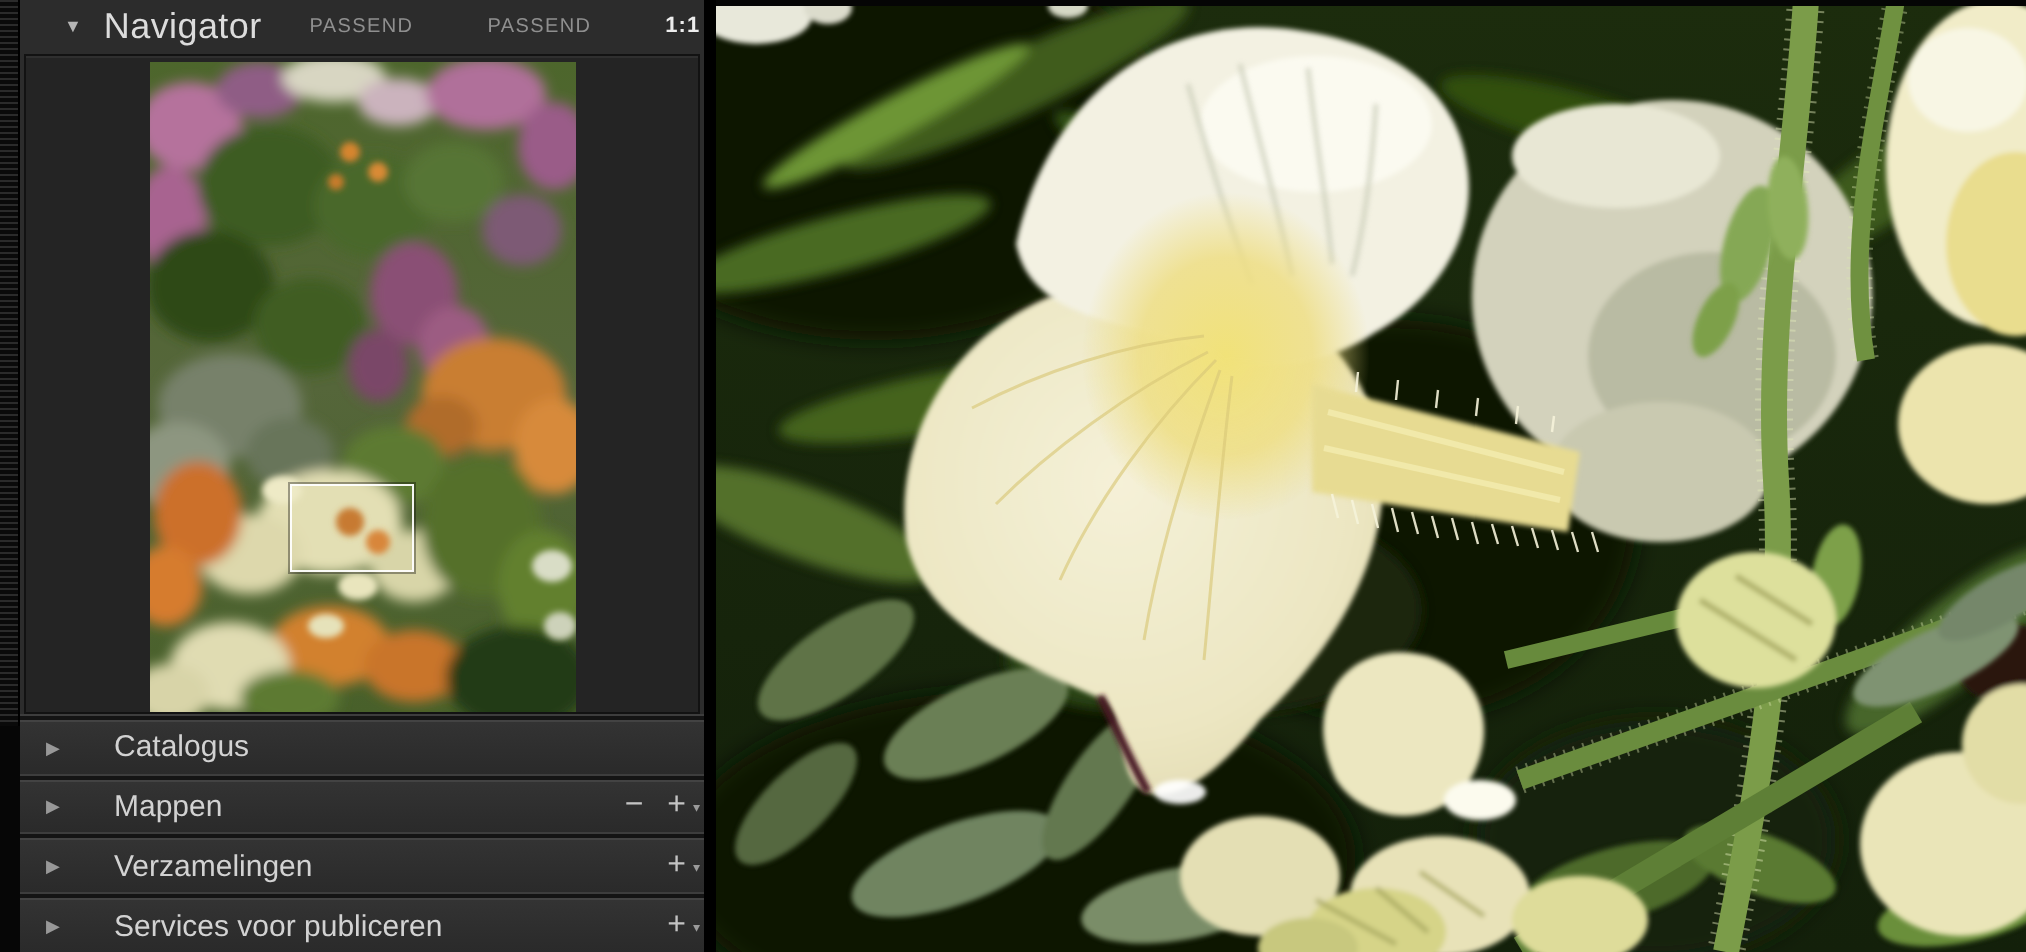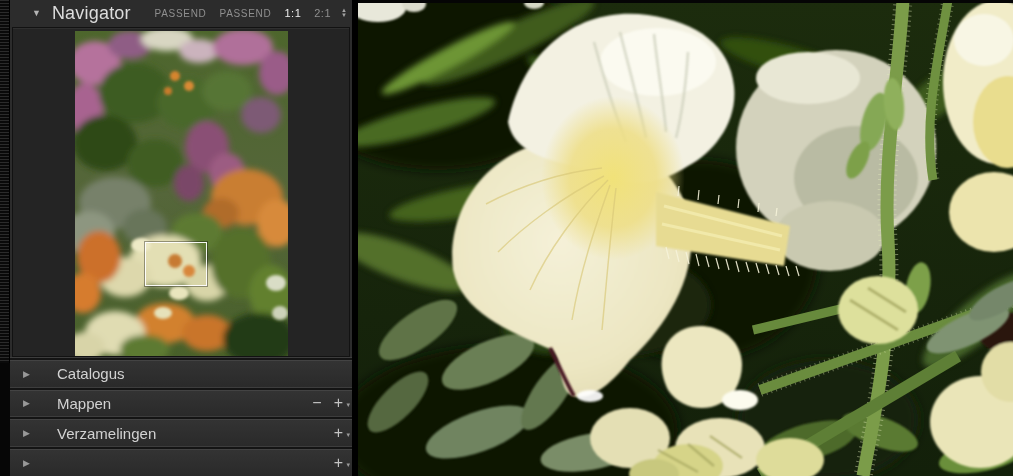--- a/index.html
+++ b/index.html
@@ -11,23 +11,23 @@
   
   .left-panel{position:absolute;left:0;top:0;width:352px;height:476px;background:#2c2c2c;display:flex;}
   .edge-strip{width:10px;flex:none;background:#060606;}
   .edge-thumb{height:363px;width:9px;border-right:1px solid #000;
     background:repeating-linear-gradient(to bottom,#2b2b2b 0 1px,#0a0a0a 1px 3px);}
   .panel-body{flex:1;min-width:0;display:flex;flex-direction:column;}
   .nav-header{height:28px;display:flex;align-items:center;padding:0 5px 0 22px;background:#2c2c2c;}
   .tri{font-size:9px;color:#b5b5b5;flex:none;}
   .nav-title{font-size:18px;color:#dcdcdc;margin-left:11px;letter-spacing:.2px;}
   .zoom-opts{margin-left:auto;display:flex;align-items:center;gap:13px;}
-  .zopt{font-size:10px;letter-spacing:.7px;color:#8f8f8f;cursor:default;white-space:nowrap;}
+  .zopt{font-size:10px;letter-spacing:.7px;color:#8f8f8f;cursor:default;white-space:nowrap;margin-left:24px;}
   .zopt.num{font-size:11px;letter-spacing:.5px;}
-  .zopt.active{color:#ededed;font-weight:normal;}
+  .zopt.active{color:#ededed;font-weight:bold;}
   .spinner{display:flex;flex-direction:column;align-items:center;margin-left:-3px;}
   .spinner span{font-size:6px;line-height:5px;color:#a2a2a2;}
   .nav-content{margin:0 2px;height:333px;background:#242424;border:1px solid #121212;
     box-shadow:inset 0 1px 0 rgba(255,255,255,.05);display:flex;justify-content:center;align-items:flex-start;}
   .thumb-wrap{position:relative;margin-top:3px;width:213px;height:325px;}
   svg.thumb{display:block;width:213px;height:325px;background:#44551f;}
   .zoom-rect{position:absolute;border:1px solid rgba(255,255,255,.93);box-shadow:0 0 0 1px rgba(0,0,0,.35);}
   .row-sep{height:4px;background:linear-gradient(to bottom,#3d3d3d 0 1px,#141414 1px 3px,#434343 3px 4px);}
   .panel-row{height:27px;display:flex;align-items:center;padding:0 9px 0 13px;
     background:linear-gradient(#333333,#2a2a2a);}
@@ -157,20 +157,21 @@
       <span class="row-tri">▶</span>
       <span class="row-label">Verzamelingen</span>
       <span class="row-actions">
         <span class="action"><span>+</span><span class="caret">▾</span></span>
       </span>
     </div>
 
     <div class="row-sep"></div>
     <div class="panel-row">
       <span class="row-tri">▶</span>
+      <span class="row-label">Services voor publiceren</span>
       <span class="row-actions">
         <span class="action"><span>+</span><span class="caret">▾</span></span>
       </span>
     </div>
 
   </div>
 </div>
 
 <div class="main-view">
   <svg class="photo" viewBox="0 0 655 476" role="img">

